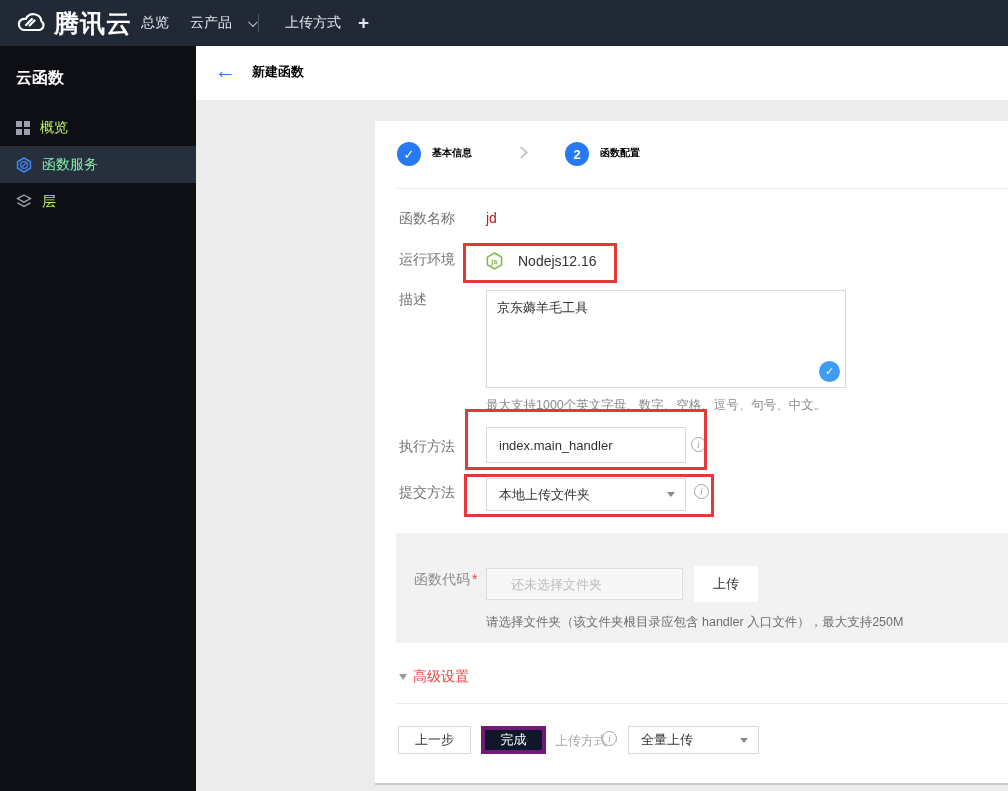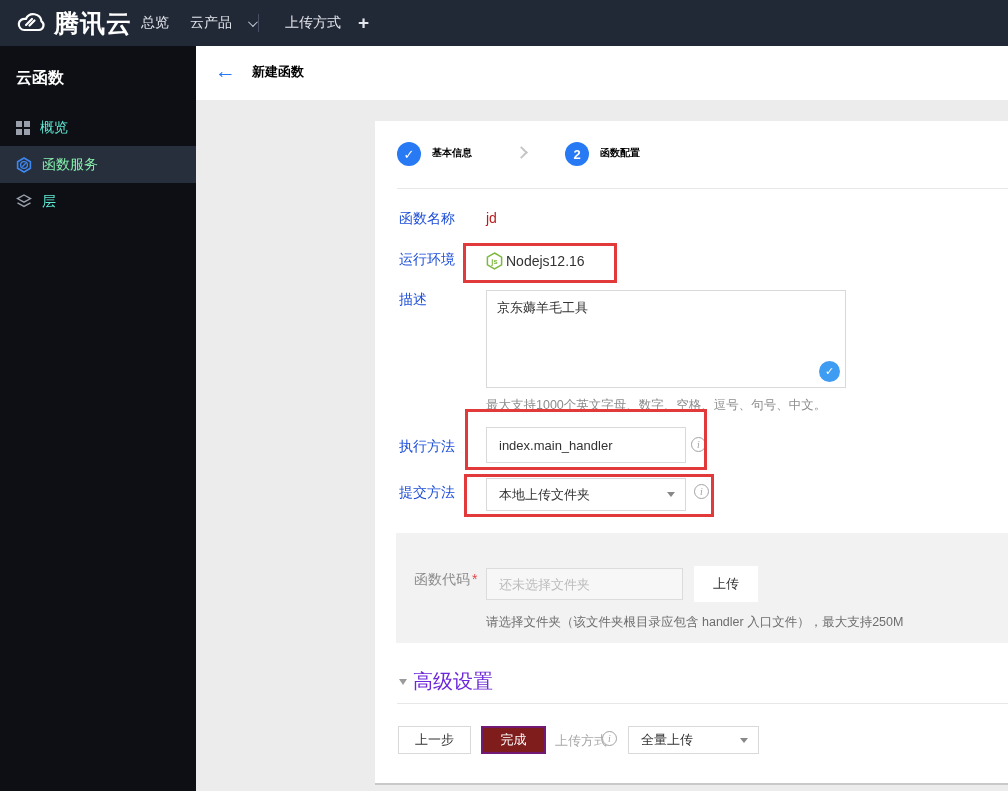--- a/index.html
+++ b/index.html
@@ -15,69 +15,69 @@
   .nav-overview { left:141px; }
   .nav-products { left:190px; gap:16px; }
   .nav-caret { width:7px; height:7px; border-right:1.5px solid #c4c9d4; border-bottom:1.5px solid #c4c9d4; transform:rotate(45deg) translateY(-2px); }
   .nav-divider { position:absolute; left:258px; top:14px; width:1px; height:18px; background:#454e63; }
   .nav-beian { left:285px; }
   .nav-plus { left:358px; font-size:19px; font-weight:bold; }
 
   
   .sidebar { position:absolute; left:0; top:46px; width:196px; height:745px; background:#0d0f14; z-index:20; }
   .sidebar-title { color:#fff; font-size:16px; font-weight:bold; padding:22px 0 20px 16px; }
-  .side-item { height:37px; display:flex; align-items:center; gap:10px; padding-left:16px; color:#5eead4; font-size:14px; cursor:pointer; }
+  .side-item { height:37px; display:flex; align-items:center; gap:10px; padding-left:16px; color:#bef264; font-size:14px; cursor:pointer; }
   .side-item.selected { background:#272f3d; color:#86efac; }
   .grid-icon { display:grid; grid-template-columns:6px 6px; grid-template-rows:6px 6px; gap:2px; }
   .grid-icon i { background:#99a0ab; display:block; }
 
   
   .pagehead { position:absolute; left:196px; top:46px; width:812px; height:54px; background:#fff; z-index:10; }
   .back-arrow { position:absolute; left:19px; top:13px; color:#2779f4; font-size:21px; font-weight:bold; cursor:pointer; }
   .page-title { position:absolute; left:56px; top:17px; font-size:13px; font-weight:bold; color:#000; }
 
   
   .panel { position:absolute; left:375px; top:121px; width:633px; height:664px; background:#fff; border-bottom:2px solid #c9c9c9; }
 
   .step-circle { position:absolute; width:24px; height:24px; border-radius:50%; background:#2779f4; color:#fff; display:flex; align-items:center; justify-content:center; font-size:13px; font-weight:bold; }
   .step-label { position:absolute; font-size:10px; font-weight:bold; color:#000; }
   .step-chevron { position:absolute; left:142px; top:27px; width:9px; height:9px; border-right:2px solid #c5c5c5; border-bottom:2px solid #c5c5c5; transform:rotate(-45deg); }
   .divider { position:absolute; left:22px; right:0; height:1px; background:#e8e8e8; }
 
-  .flabel { position:absolute; left:24px; font-size:14px; color:#1d4ed8; }
+  .flabel { position:absolute; left:24px; font-size:14px; color:#737373; }
   .fvalue { position:absolute; font-size:14px; color:#b91c1c; }
 
   .annotation { position:absolute; border:3px solid #e23a3a; z-index:5; pointer-events:none; }
 
-  .runtime { position:absolute; left:111px; top:131px; display:flex; align-items:center; gap:3px; font-size:14px; color:#333; }
+  .runtime { position:absolute; left:111px; top:131px; display:flex; align-items:center; gap:15px; font-size:14px; color:#333; }
 
   .desc-area { position:absolute; left:111px; top:169px; width:360px; height:98px; border:1px solid #d9d9d9; resize:none; font-family:inherit; font-size:13px; color:#333; padding:8px 10px; outline:none; }
   .desc-badge { position:absolute; left:444px; top:240px; width:21px; height:21px; border-radius:50%; background:#3e9cf3; color:#fff; font-size:11px; display:flex; align-items:center; justify-content:center; }
   .hint { position:absolute; font-size:12.5px; color:#8c8c8c; }
 
   .text-input { position:absolute; border:1px solid #d9d9d9; font-family:inherit; font-size:13px; color:#333; padding:12px 12px; outline:none; }
   .info-icon { position:absolute; width:15px; height:15px; border:1px solid #a3a3a3; border-radius:50%; color:#a3a3a3; font-size:10px; line-height:13px; text-align:center; font-style:italic; font-family:"Liberation Serif",serif; background:#fff; cursor:pointer; }
 
   .select-box { position:absolute; border:1px solid #d9d9d9; background:#fff; font-size:13px; color:#333; display:flex; align-items:center; padding:0 12px; cursor:pointer; }
   .select-box .caret { position:absolute; right:10px; width:0; height:0; border-left:4px solid transparent; border-right:4px solid transparent; border-top:5px solid #888; }
 
   .code-section { position:absolute; left:21px; top:412px; right:0; height:110px; background:#f2f2f2; }
   .code-label { position:absolute; left:18px; top:38px; font-size:14px; color:#8b8b8b; }
   .req { color:#e54545; margin-left:2px; }
-  .code-input { position:absolute; left:90px; top:35px; width:197px; height:32px; background:#f7f7f7; border:1px solid #dcdcdc; font-family:inherit; font-size:13px; padding:0 12px; color:#333; outline:none; }
+  .code-input { position:absolute; left:90px; top:35px; width:197px; height:32px; background:#f7f7f7; border:1px solid #dcdcdc; font-family:inherit; font-size:13px; padding:0 24px; color:#333; outline:none; }
   .code-input::placeholder { color:#bcbcbc; }
   .upload-btn { position:absolute; left:298px; top:33px; width:64px; height:36px; background:#fff; border:none; font-family:inherit; font-size:13px; color:#333; cursor:pointer; }
   .code-hint { position:absolute; left:90px; top:81px; font-size:12.5px; color:#6e6e6e; }
 
-  .advanced { position:absolute; left:24px; top:547px; display:flex; align-items:center; gap:6px; font-size:20px; color:#6d28d9; cursor:pointer; }
+  .advanced { position:absolute; left:24px; top:547px; display:flex; align-items:center; gap:6px; font-size:14px; color:#ef4444; cursor:pointer; }
   .adv-caret { width:0; height:0; border-left:4px solid transparent; border-right:4px solid transparent; border-top:6px solid #9b9b9b; }
 
   .btn { position:absolute; height:28px; font-family:inherit; font-size:13px; cursor:pointer; }
   .btn-prev { left:23px; top:605px; width:73px; background:#fff; border:1px solid #d9d9d9; color:#333; }
-  .btn-finish { left:106px; top:605px; width:65px; background:#7f1d1d; border:2px solid #701a75; color:#fff; }
+  .btn-finish { left:106px; top:605px; width:65px; background:#0f172a; border:4px solid #701a75; color:#fff; }
   .upload-mode-label { position:absolute; left:180px; top:611px; font-size:13px; color:#a9a9a9; }
   .footer-select { left:253px; top:605px; width:131px; height:28px; }
 </style>
 </head>
 <body>
 
 <div id="app">
 
   <div class="topbar">
     <div class="brand">

